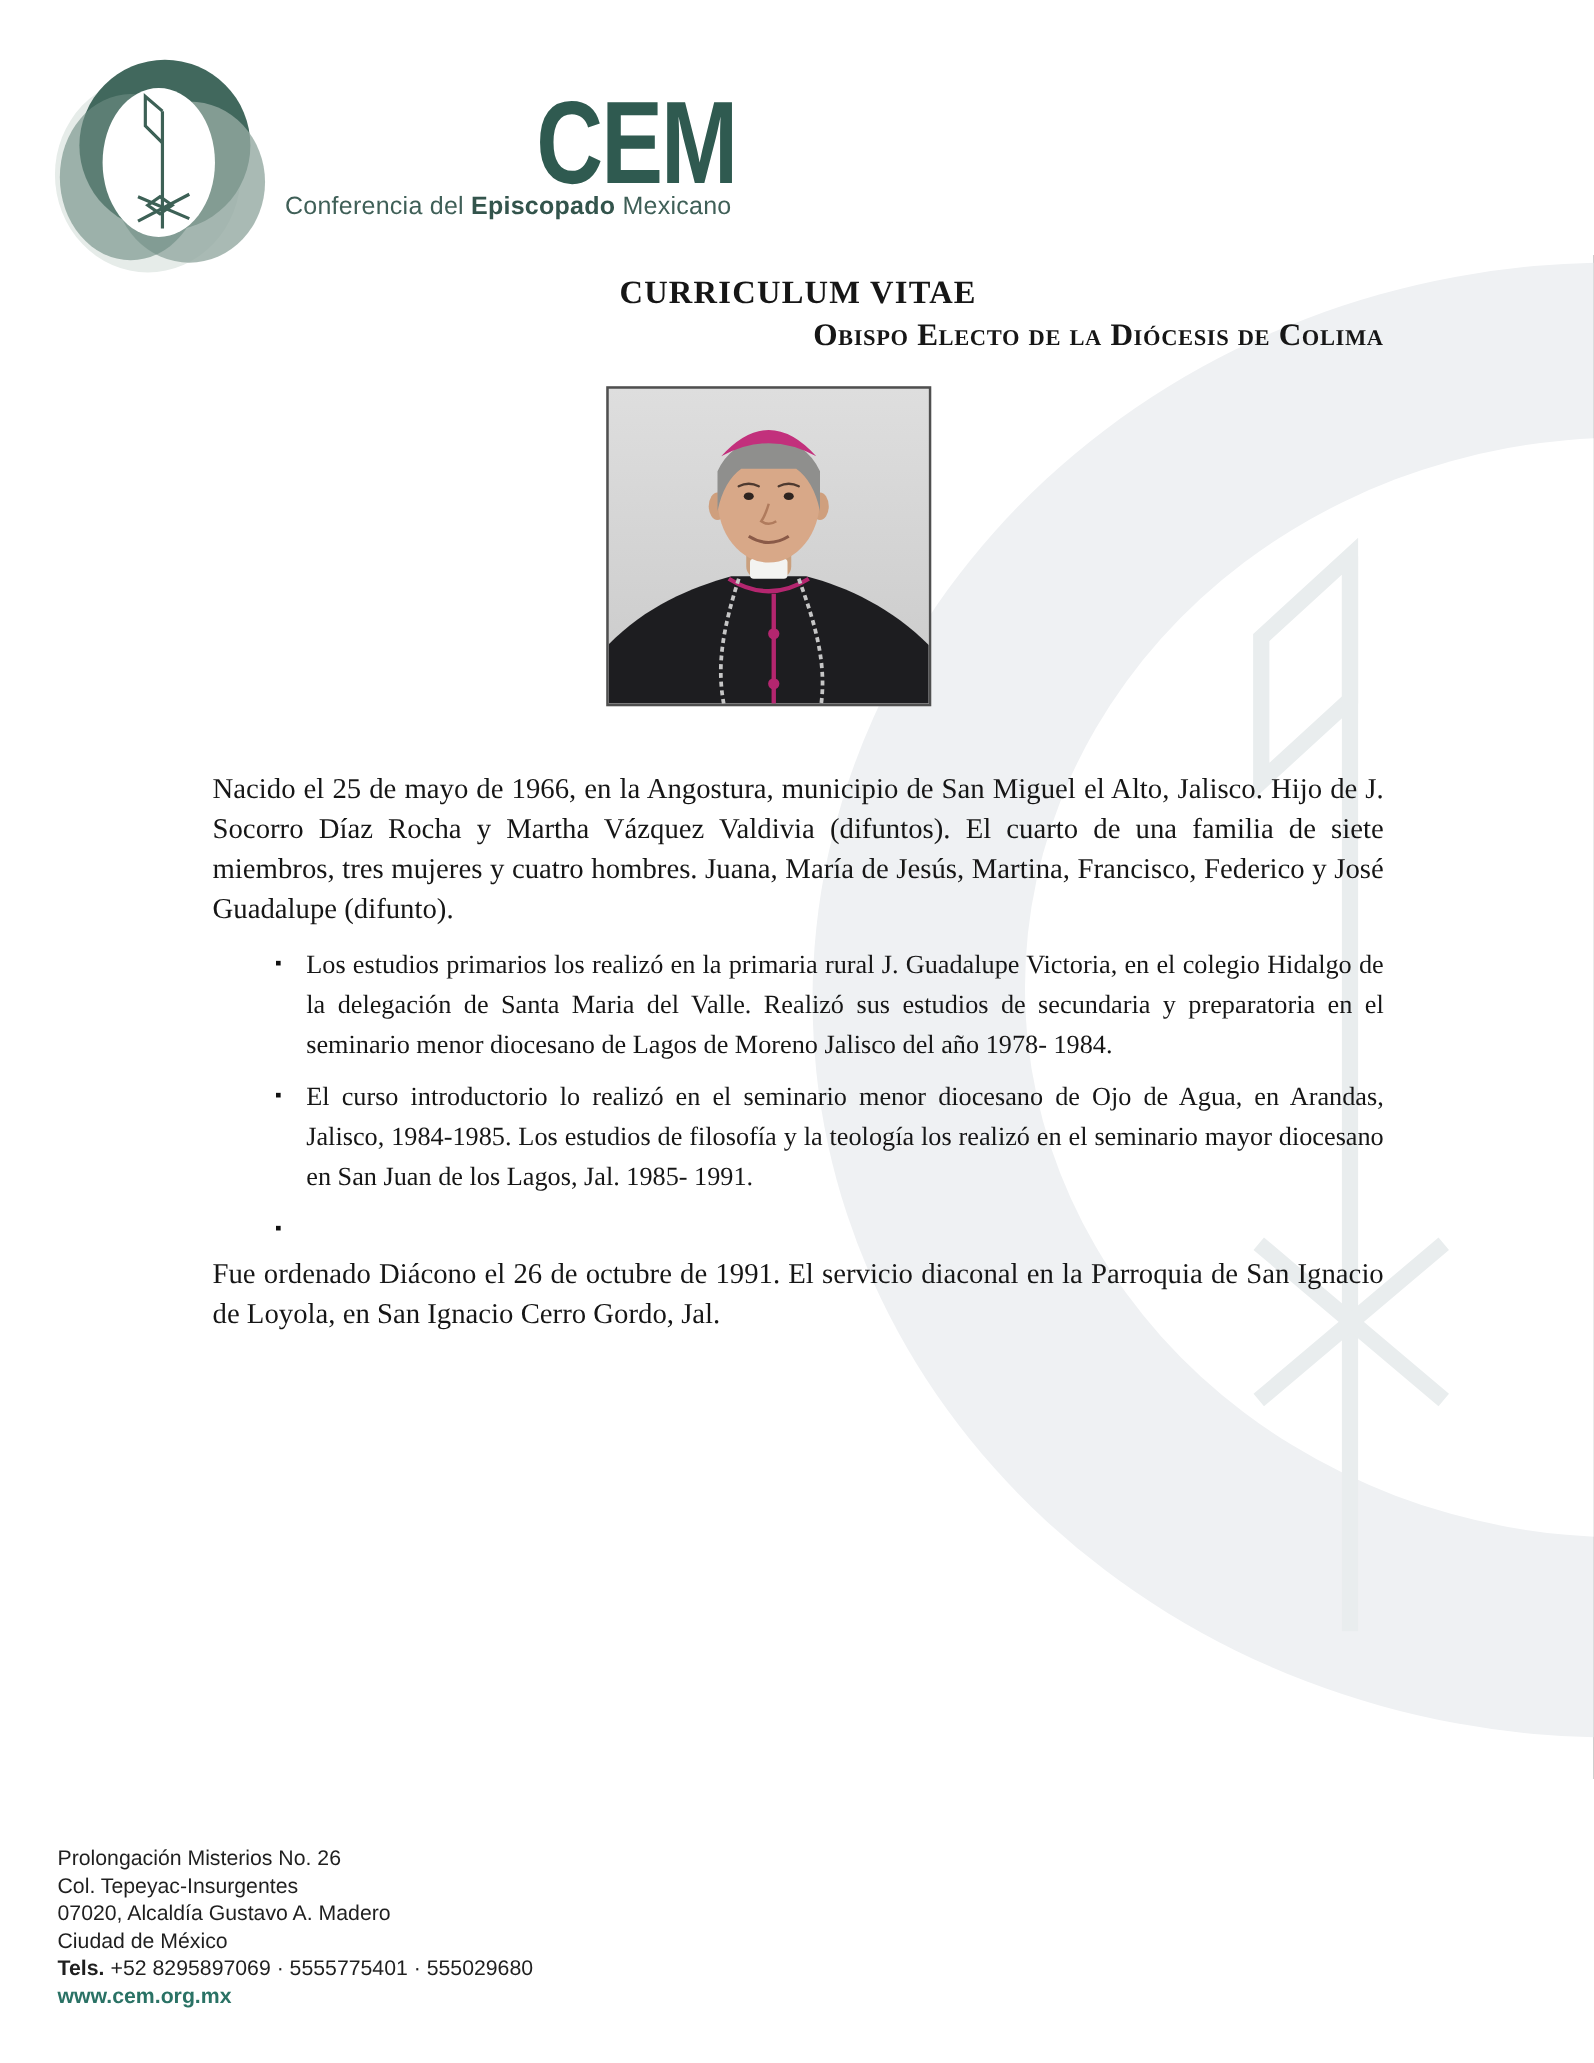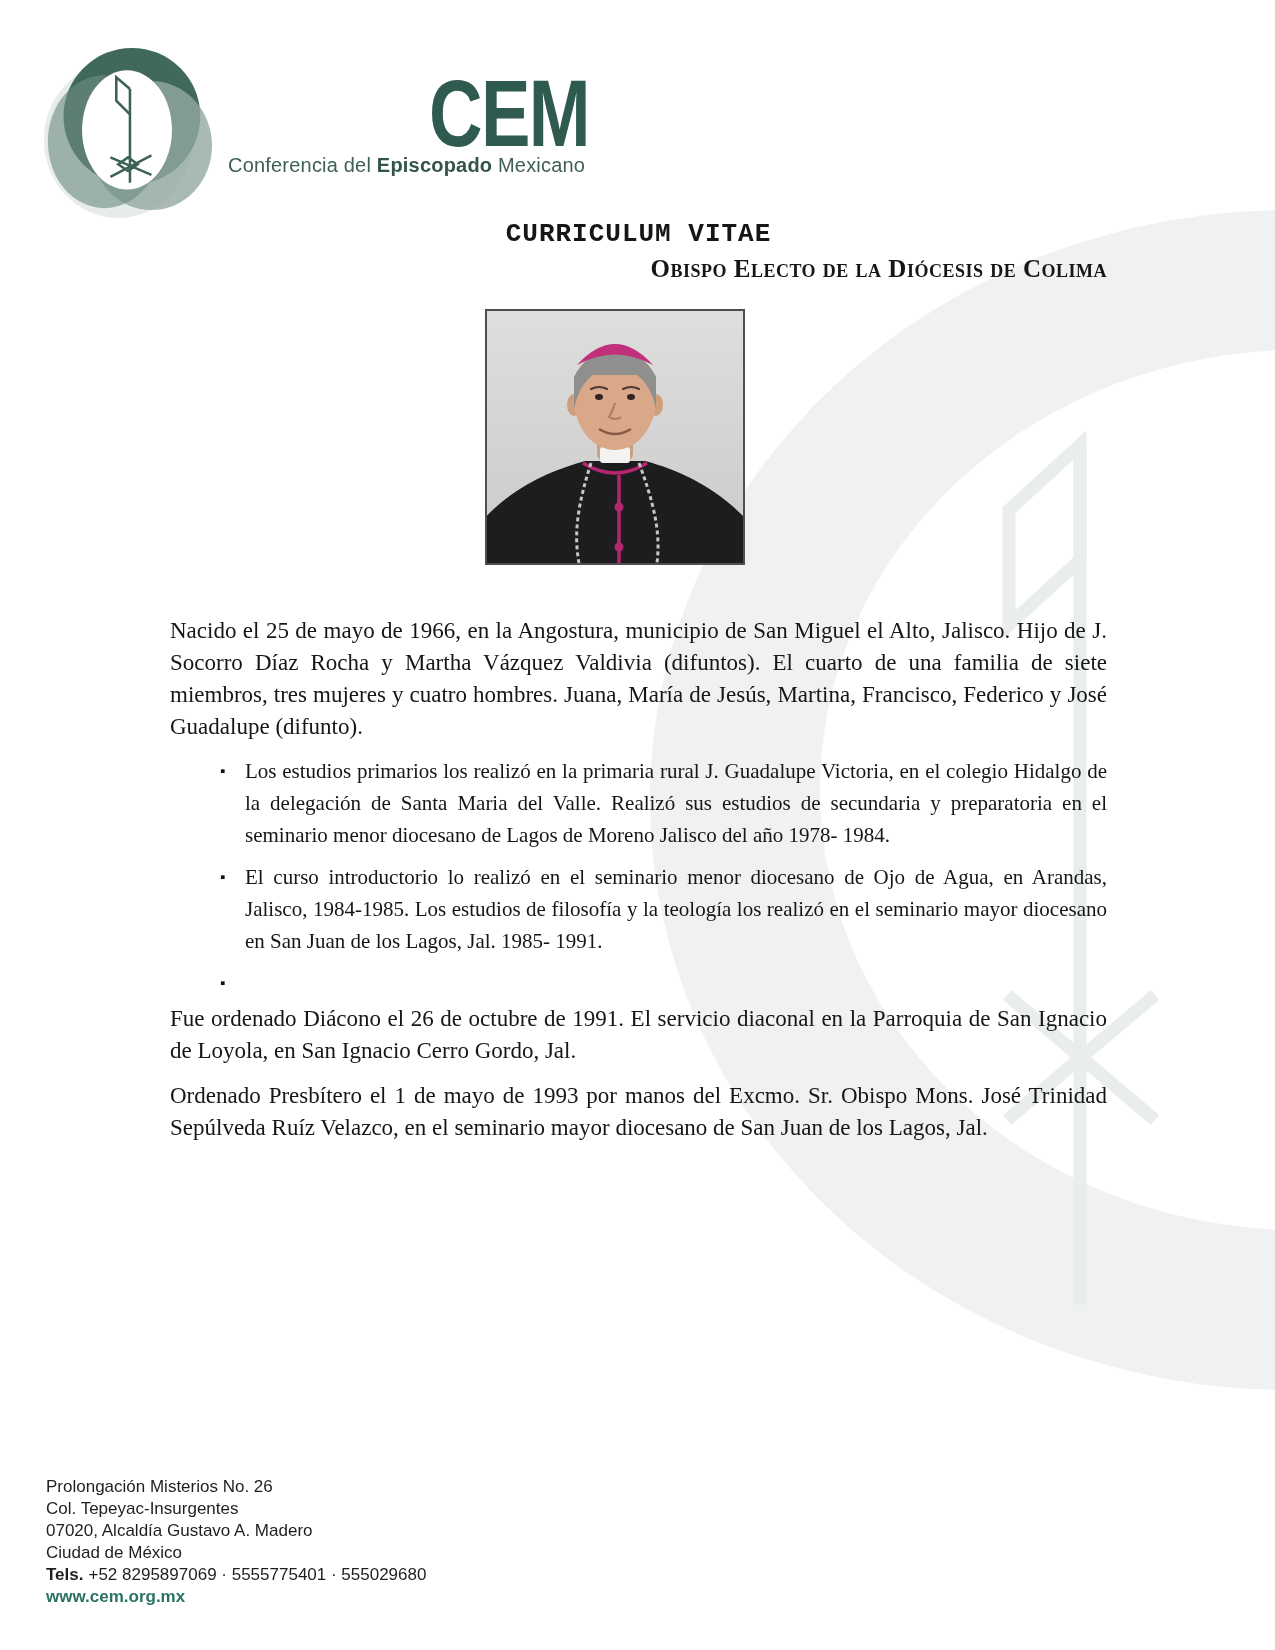--- a/index.html
+++ b/index.html
@@ -18,21 +18,21 @@
     fill:var(--brand-teal-dark,#2f5a50);font-size:94px;letter-spacing:-2px;
   }
   .tagline{
     position:absolute;left:228px;top:154px;z-index:2;
     font-family:"Liberation Sans",sans-serif;font-size:20px;letter-spacing:.2px;
     color:#3f5f57;white-space:nowrap;
   }
   .tagline b{font-weight:bold;color:#33544c;}
   
   main{position:absolute;left:170px;top:0;width:937px;z-index:1;}
-  .t1{margin:219px 0 0;text-align:center;font-size:26px;font-weight:bold;letter-spacing:1px;font-family:Liberation Mono, monospace;}
+  .t1{margin:219px 0 0;text-align:center;font-size:26px;font-weight:bold;letter-spacing:1px;}
   .t2{margin:8px 0 0;text-align:center;font-size:34px;font-weight:bold;
       font-variant:small-caps;letter-spacing:.5px;}
   .t3{margin:6px 0 0;text-align:right;font-size:25px;font-weight:bold;
       font-variant:small-caps;letter-spacing:.5px;}
   .portrait{
     margin:26px 0 0 315px;width:256px;height:252px;
     border:2px solid #4f4f4f;background:#d9d9d9;overflow:hidden;
   }
   .portrait svg{display:block;width:100%;height:100%;}
   .para{margin:0;font-size:23px;line-height:32px;text-align:justify;}
@@ -149,21 +149,20 @@
     <p class="para p1">Nacido el 25 de mayo de 1966, en la Angostura, municipio de San Miguel el Alto, Jalisco. Hijo de J. Socorro Díaz Rocha y Martha Vázquez Valdivia (difuntos). El cuarto de una familia de siete miembros, tres mujeres y cuatro hombres. Juana, María de Jesús, Martina, Francisco, Federico y José Guadalupe (difunto).</p>
 
 
     <ul class="bullets">
       <li><span class="mark">▪</span><span class="li-text">Los estudios primarios los realizó en la primaria rural J. Guadalupe Victoria, en el colegio Hidalgo de la delegación de Santa Maria del Valle. Realizó sus estudios de secundaria y preparatoria en el seminario menor diocesano de Lagos de Moreno Jalisco del año 1978- 1984.</span></li>
       <li><span class="mark">▪</span><span class="li-text">El curso introductorio lo realizó en el seminario menor diocesano de Ojo de Agua, en Arandas, Jalisco, 1984-1985. Los estudios de filosofía y la teología los realizó en el seminario mayor diocesano en San Juan de los Lagos, Jal. 1985- 1991.</span></li>
       <li><span class="mark">▪</span></li>
     </ul>
 
     <p class="para p2">Fue ordenado Diácono el 26 de octubre de 1991. El servicio diaconal en la Parroquia de San Ignacio de Loyola, en San Ignacio Cerro Gordo, Jal.</p>
-    <p class="para p3">Ordenado Presbítero el 1 de mayo de 1993 por manos del Excmo. Sr. Obispo Mons. José Trinidad Sepúlveda Ruíz Velazco, en el seminario mayor diocesano de San Juan de los Lagos, Jal.</p>
   </main>
 
   <footer>
     <div>Prolongación Misterios No. 26</div>
     <div>Col. Tepeyac-Insurgentes</div>
     <div>07020, Alcaldía Gustavo A. Madero</div>
     <div>Ciudad de México</div>
     <div class="tels"><b>Tels.</b><span>+52 8295897069 · 5555775401 · 555029680</span></div>
     <a class="site">www.cem.org.mx</a>
   </footer>

